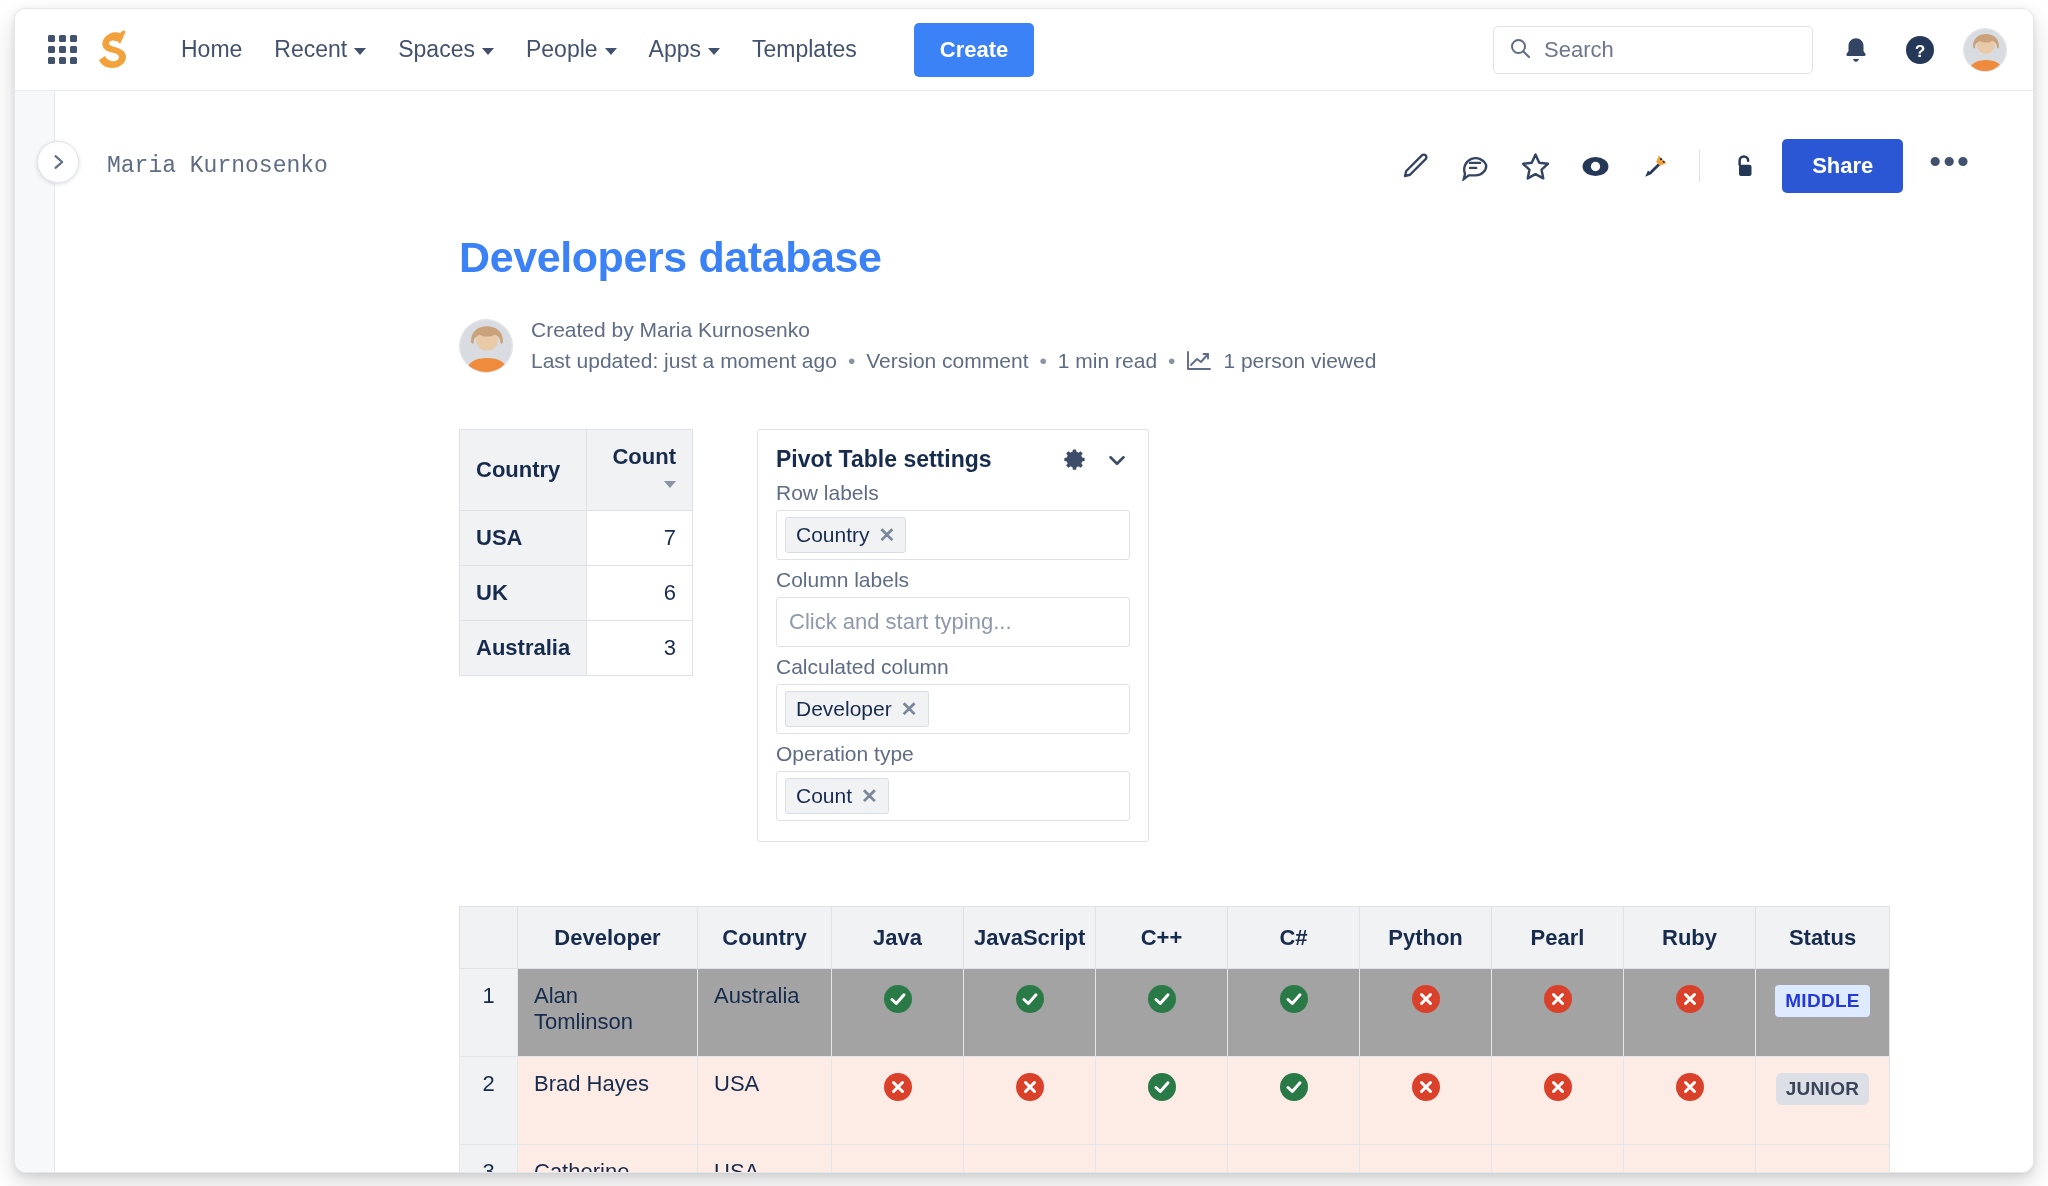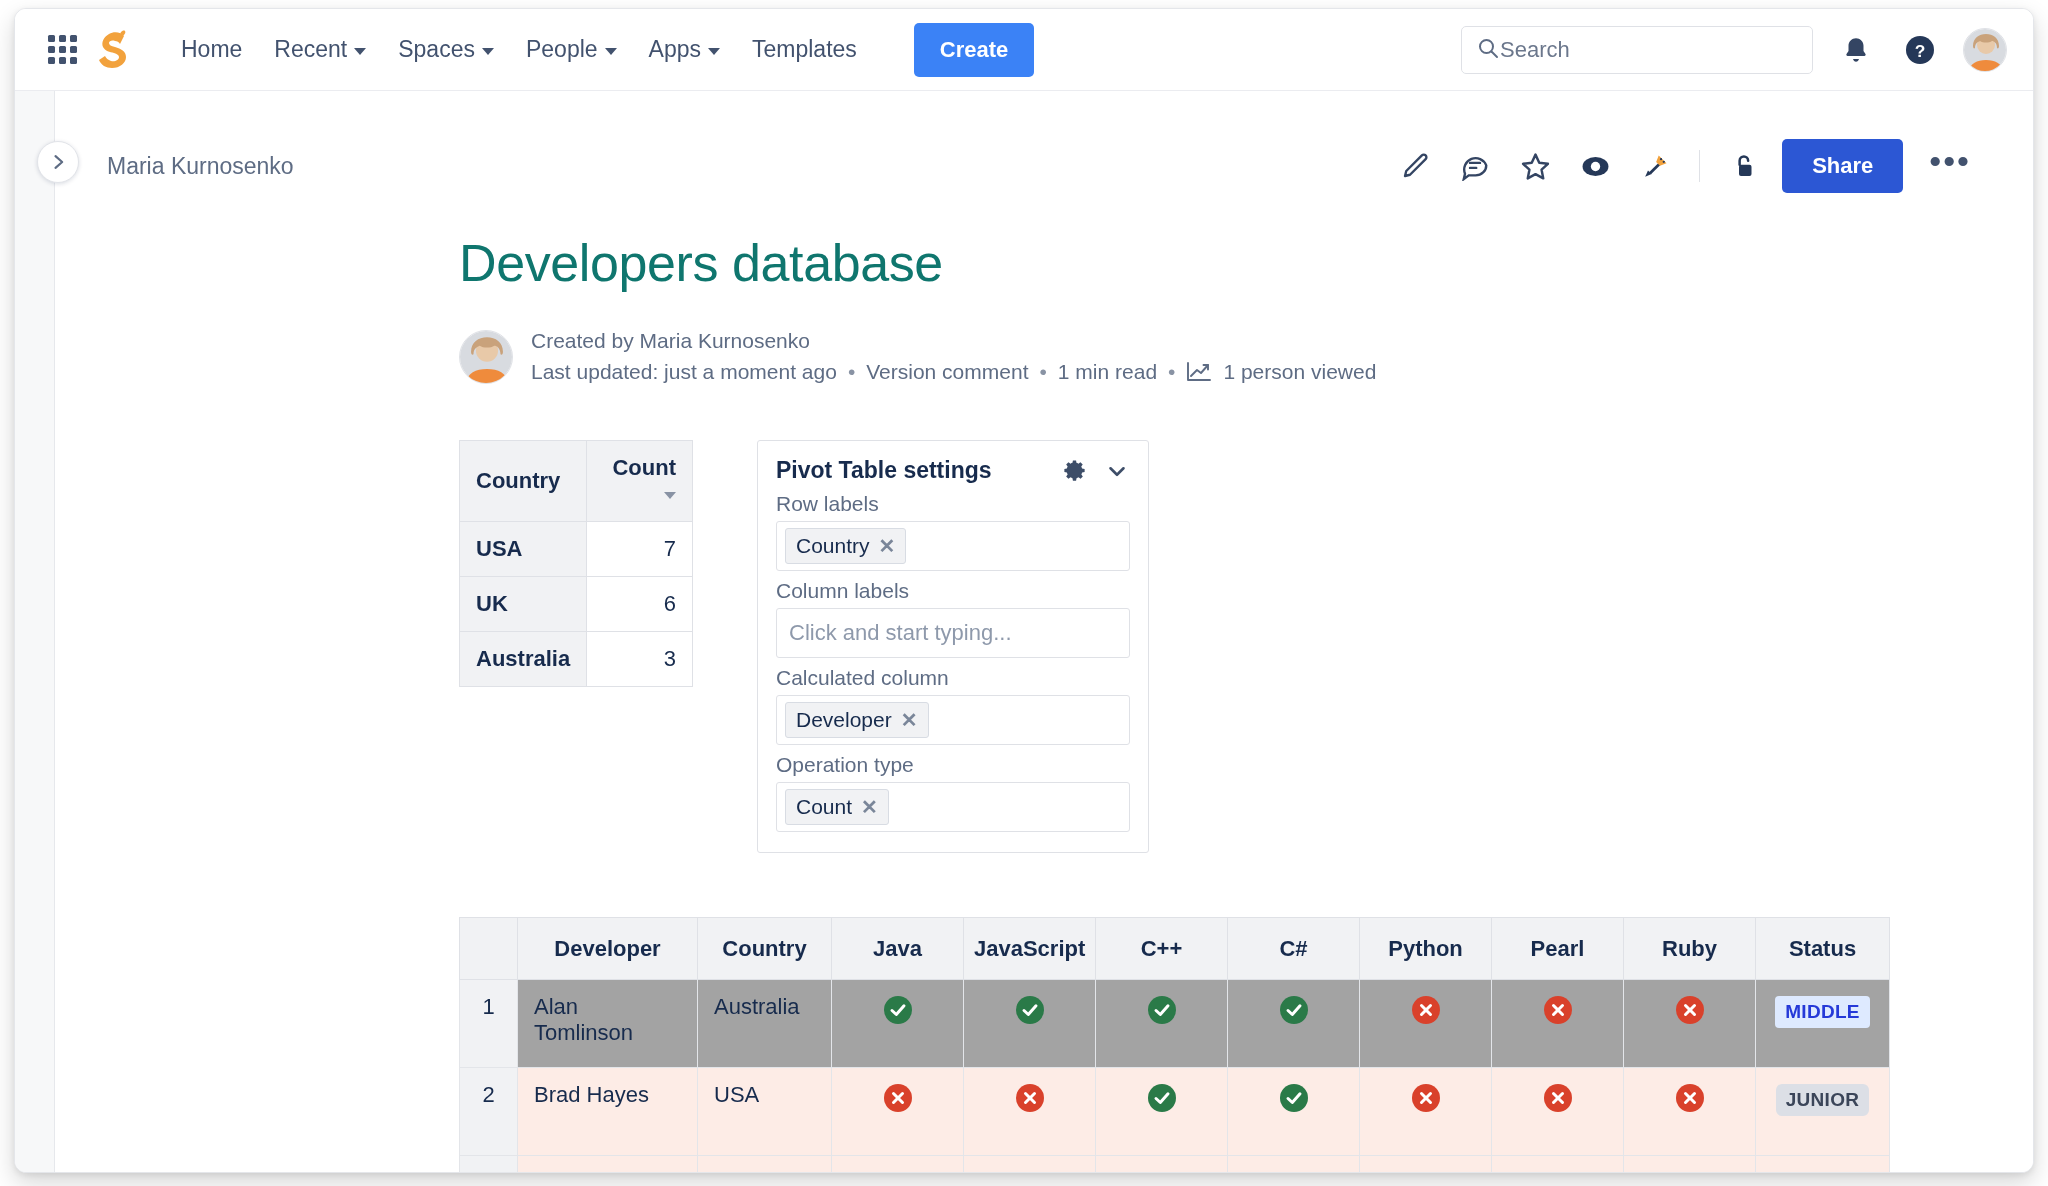--- a/index.html
+++ b/index.html
@@ -75,26 +75,26 @@
     padding: 14px 26px;
     border: none; border-radius: 5px;
     cursor: pointer;
     font-family: inherit;
   }
   .nav-right {
     margin-left: auto;
     display: flex; align-items: center; gap: 22px;
   }
   .search-box {
-    width: 352px; height: 48px;
+    width: 320px; height: 48px;
     border: 1px solid #dfe1e6;
     border-radius: 5px;
     background: #ffffff;
     display: flex; align-items: center;
-    padding: 0 14px; gap: 0;
+    padding: 0 14px; gap: 12px;
     cursor: text;
   }
   .search-box input {
     border: none; outline: none; background: transparent;
     font-size: 22px; color: #42526e;
     font-family: inherit;
     width: 100%;
   }
   .search-box input::placeholder { color: #6b778c; }
   .icon-btn {
@@ -134,20 +134,21 @@
   }
 
   
   .page-head {
     display: flex; align-items: center;
     padding: 48px 52px 0 52px;
   }
   .breadcrumb {
     font-size: 23px; color: #5e6c84;
     cursor: pointer;
+    font-family: Liberation Mono, monospace;
   }
   .head-actions {
     margin-left: auto;
     display: flex; align-items: center; gap: 16px;
   }
   .head-icon {
     width: 44px; height: 44px;
     display: flex; align-items: center; justify-content: center;
     cursor: pointer; border-radius: 4px;
   }
@@ -161,21 +162,21 @@
   }
   .more-btn {
     font-size: 34px; color: #42526e; letter-spacing: 2px;
     line-height: 18px; padding: 6px 10px 16px 10px;
     cursor: pointer; border-radius: 4px;
   }
 
   
   .article { padding-left: 404px; padding-right: 40px; }
   .page-title {
-    font-size: 52px; font-weight: 400; color: #0f766e;
+    font-size: 43px; font-weight: 700; color: #3b82f6;
     letter-spacing: -0.4px;
     margin-top: 40px;
   }
   .meta-row { display: flex; align-items: center; gap: 18px; margin-top: 36px; }
   .meta-avatar {
     width: 54px; height: 54px; border-radius: 50%;
     overflow: hidden; flex: none; border: 1px solid #dfe1e6;
   }
   .meta-lines { display: flex; flex-direction: column; gap: 7px; }
   .meta-line { font-size: 21px; color: #5e6c84; display: flex; align-items: center; gap: 11px; }

